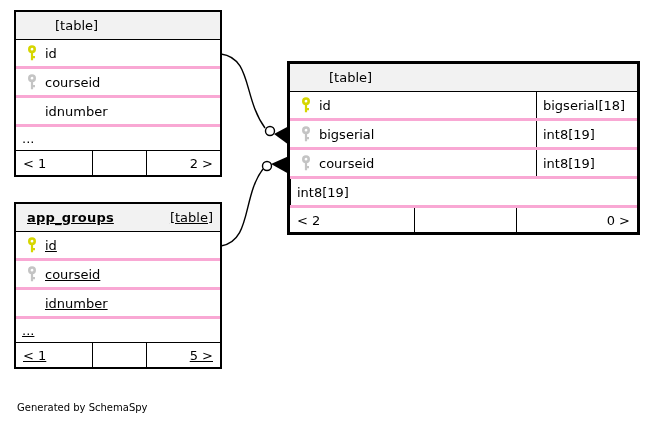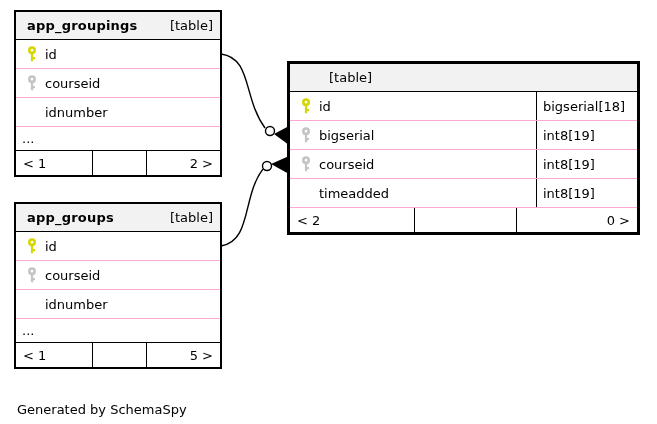--- a/index.html
+++ b/index.html
@@ -14,21 +14,21 @@
   }
   .tbox.major { border-width:3px; }
   .t-header {
     height:28px; background:#f2f2f2; border-bottom:1px solid #000;
     display:flex; align-items:center; justify-content:space-between;
     padding:0 7px 0 11px; box-sizing:border-box;
   }
   .t-name { font-weight:bold; letter-spacing:0.2px; }
   .t-tag  { font-weight:normal;margin-left:28px; }
   .t-row {
-    height:29px; border-bottom:1px solid #f9a8d4;
+    height:29px; border-bottom:3px solid #f9a8d4;
     display:flex; align-items:stretch; box-sizing:border-box;
   }
   .cell-name { display:flex; align-items:center; padding-left:11px; flex:1; }
   .keyicon { width:10px; height:16px; margin-right:8px; flex:0 0 10px; }
   .keyicon.pk   { color:#d6d600; }
   .keyicon.idx  { color:#c4c4c4; }
   .keyicon.none { visibility:hidden; }
   .cell-type {
     border-left:1px solid #000; flex:0 0 101px;
     display:flex; align-items:center; padding-left:6px; box-sizing:border-box;
@@ -42,21 +42,21 @@
   .f-left  { flex:0 0 77px; padding-left:7px; border-right:1px solid #000; }
   .f-mid   { flex:1 1 auto; border-right:1px solid #000; }
   .f-right { flex:0 0 73px; justify-content:flex-end; padding-right:7px; }
   .tbox.major .f-left  { flex-basis:125px; }
   .tbox.major .f-right { flex-basis:120px; }
   .connector-layer {
     position:absolute; left:0; top:0; width:657px; height:424px;
     pointer-events:none;
   }
   .note {
-    position:absolute; left:17px; top:402px; font-size:13px; color:#000;
+    position:absolute; left:17px; top:402px; font-size:10px; color:#000;
   }
 </style>
 </head>
 <body>
 
 <div class="canvas">
 
   <svg class="connector-layer" width="657" height="424" viewBox="0 0 657 424">
     <g>
       <path d="M221,54 C252,58 243,98 265,128" fill="none" stroke="#000" stroke-width="1.4"></path>
@@ -65,21 +65,20 @@
     </g>
     <g>
       <path d="M221,246 C252,241 242,196 263,169" fill="none" stroke="#000" stroke-width="1.4"></path>
       <circle cx="267" cy="166" r="4.5" fill="#fff" stroke="#000" stroke-width="1.4"></circle>
       <path d="M271,164 L289,156 L289,174 Z" fill="#000"></path>
     </g>
   </svg>
 
   <div class="tbox" style="left:14px; top:10px; width:208px;">
     <div class="t-header">
-      <span class="t-name">app_groupings</span>
       <span class="t-tag">[table]</span>
     </div>
     <div class="t-row">
       <div class="cell-name">
         <svg class="keyicon pk" viewBox="0 0 10 16">
           <circle cx="5" cy="4.2" r="2.7" fill="none" stroke="currentColor" stroke-width="2.6"></circle>
           <path d="M5 7 L5 15.3 M5 12.2 L8 12.2" fill="none" stroke="currentColor" stroke-width="2.2"></path>
         </svg>
         <span>id</span>
       </div>
@@ -100,21 +99,21 @@
       </div>
     </div>
     <div class="t-ellipsis">...</div>
     <div class="t-footer">
       <span class="f-cell f-left">&lt; 1</span>
       <span class="f-cell f-mid"></span>
       <span class="f-cell f-right">2 &gt;</span>
     </div>
   </div>
 
-  <div class="tbox" style="left:14px; top:202px; width:208px;">
+  <div class="tbox" style="left:14px; top:202px; width:208px;text-decoration:underline;">
     <div class="t-header">
       <span class="t-name">app_groups</span>
       <span class="t-tag">[table]</span>
     </div>
     <div class="t-row">
       <div class="cell-name">
         <svg class="keyicon pk" viewBox="0 0 10 16">
           <circle cx="5" cy="4.2" r="2.7" fill="none" stroke="currentColor" stroke-width="2.6"></circle>
           <path d="M5 7 L5 15.3 M5 12.2 L8 12.2" fill="none" stroke="currentColor" stroke-width="2.2"></path>
         </svg>
@@ -172,24 +171,20 @@
       <div class="cell-name">
         <svg class="keyicon idx" viewBox="0 0 10 16">
           <circle cx="5" cy="4.2" r="2.7" fill="none" stroke="currentColor" stroke-width="2.6"></circle>
           <path d="M5 7 L5 15.3 M5 12.2 L8 12.2" fill="none" stroke="currentColor" stroke-width="2.2"></path>
         </svg>
         <span>courseid</span>
       </div>
       <div class="cell-type">int8[19]</div>
     </div>
     <div class="t-row">
-      <div class="cell-name">
-        <svg class="keyicon none" viewBox="0 0 10 16"></svg>
-        <span>timeadded</span>
-      </div>
       <div class="cell-type">int8[19]</div>
     </div>
     <div class="t-footer">
       <span class="f-cell f-left">&lt; 2</span>
       <span class="f-cell f-mid"></span>
       <span class="f-cell f-right">0 &gt;</span>
     </div>
   </div>
 
   <div class="note">Generated by SchemaSpy</div>

